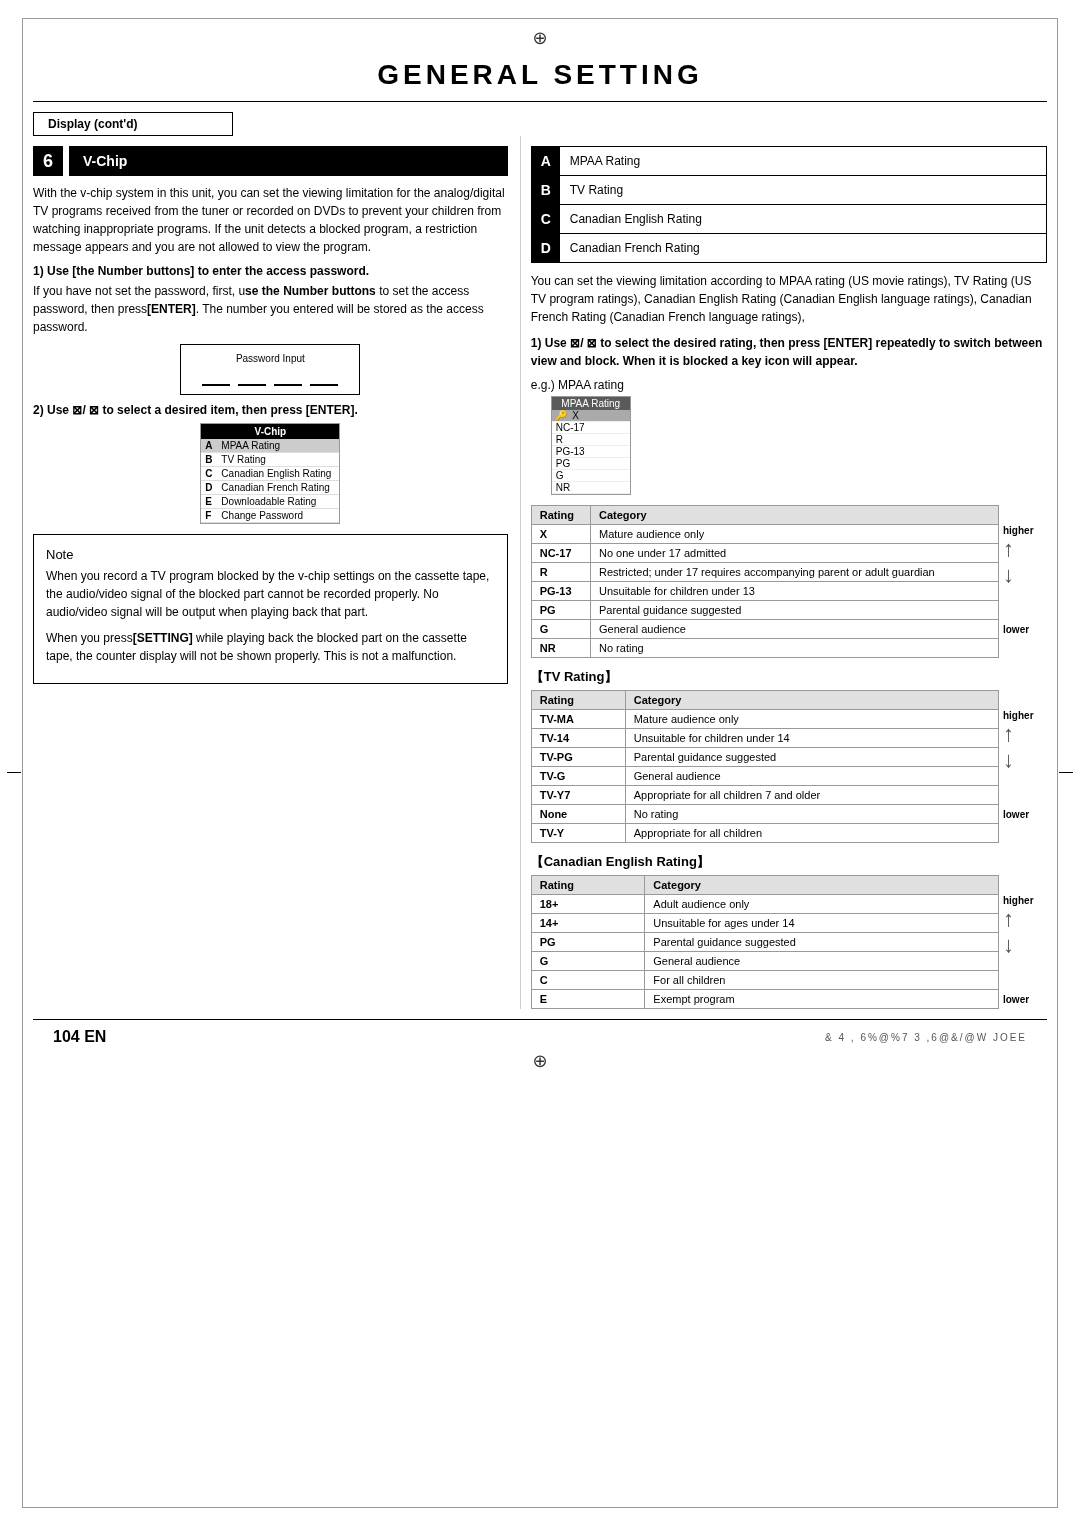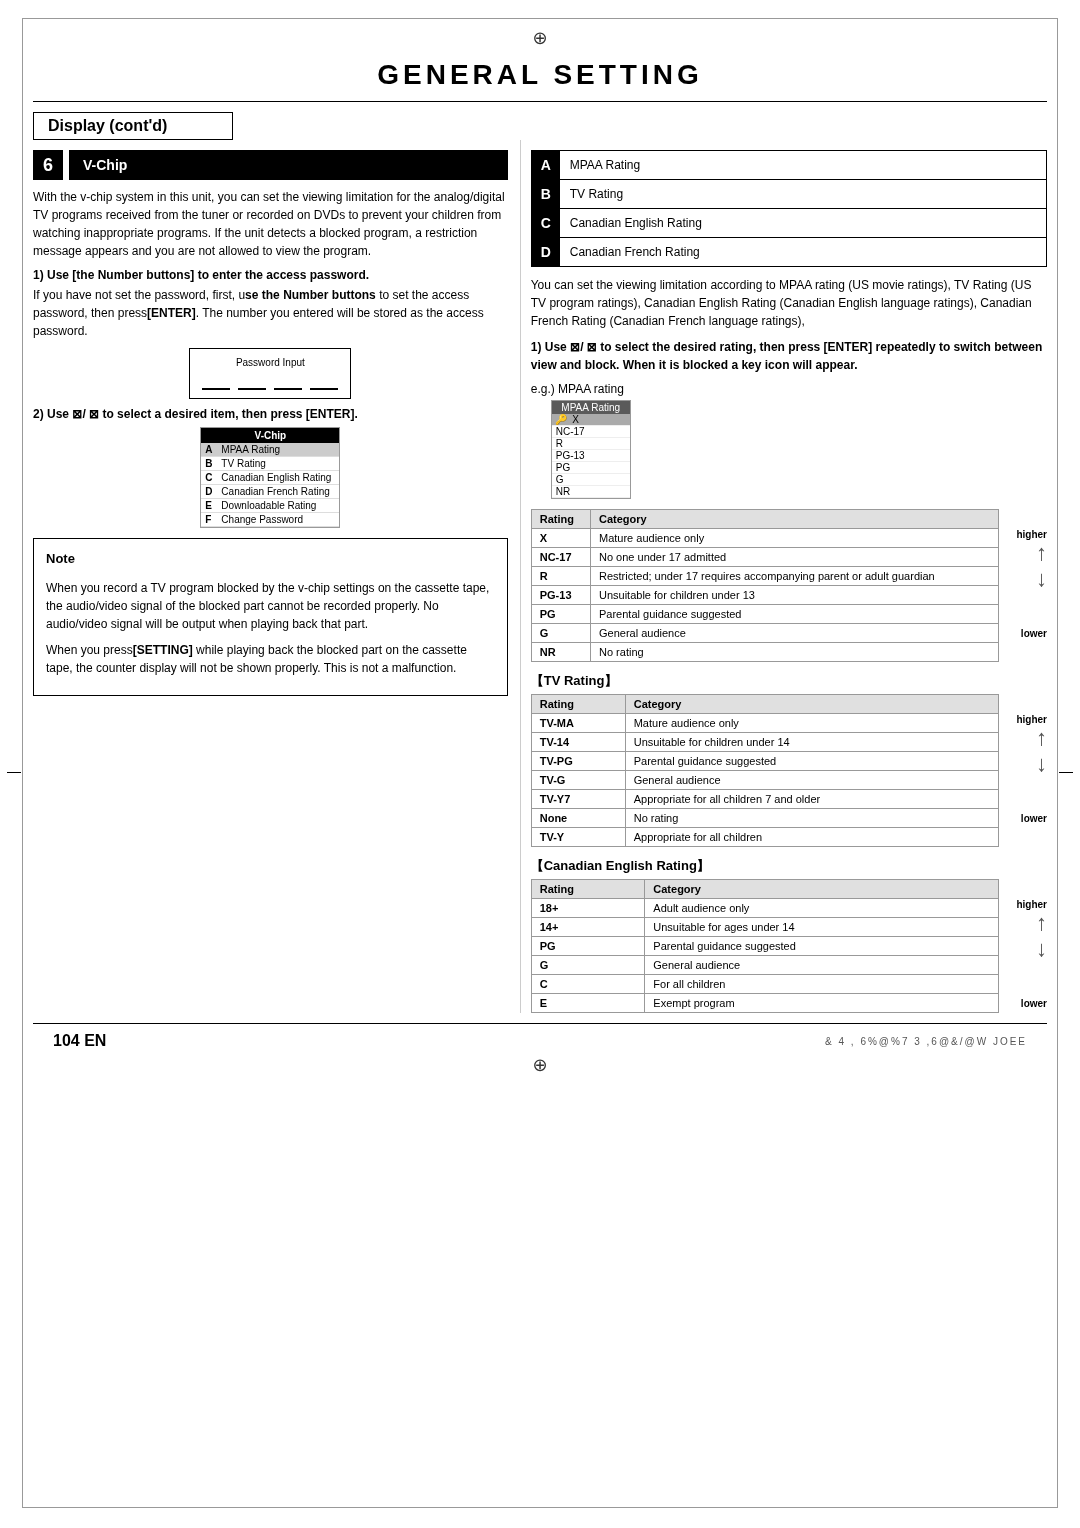--- a/index.html
+++ b/index.html
@@ -33,21 +33,21 @@
       font-weight: bold;
       letter-spacing: 4px;
       padding: 6px 0 10px 0;
       border-bottom: 1px solid #000;
       margin: 0 10px;
     }
     
     .section-header {
       background: #fff;
       border: 1px solid #000;
-      font-size: 16px;
+      font-size: 12px;
       font-weight: bold;
       padding: 4px 14px;
       margin: 10px 10px 0 10px;
       display: inline-block;
       min-width: 200px;
     }
     
     .two-col {
       display: flex;
       margin: 0 10px;
@@ -104,21 +104,21 @@
     .sub-step {
       font-size: 12px;
       font-weight: bold;
       margin: 8px 0 4px 0;
     }
     
     .password-box {
       border: 1px solid #000;
       padding: 8px 12px;
       margin: 8px auto;
-      width: 162px;
+      width: 180px;
       text-align: center;
     }
     .password-label {
       font-size: 10px;
       text-align: center;
       margin-bottom: 4px;
     }
     .password-dashes {
       display: flex;
       gap: 8px;
@@ -134,22 +134,22 @@
     
     .note-box {
       border: 1px solid #000;
       padding: 10px 12px;
       margin: 10px 0;
       font-size: 12px;
       line-height: 1.5;
     }
     .note-title {
       font-size: 13px;
-      font-weight: bold;
-      margin-bottom: 10px;
+      font-weight: normal;
+      margin-bottom: 2px;
     }
     
     .vchip-menu {
       border: 1px solid #999;
       width: 140px;
       margin: 6px auto;
       font-size: 10px;
     }
     .vchip-menu-title {
       background: #000;
@@ -259,21 +259,21 @@
       padding: 3px 8px;
     }
     .rating-table td:first-child {
       font-weight: bold;
       white-space: nowrap;
     }
     
     .arrow-col {
       display: flex;
       flex-direction: column;
-      align-items: flex-end;
+      align-items: flex-start;
       justify-content: space-between;
       min-width: 44px;
       font-size: 10px;
       padding-top: 20px;
     }
     .arrow-up { font-size: 22px; color: #555; }
     .arrow-down { font-size: 22px; color: #555; }
     .arrow-label-top { font-size: 10px; font-weight: bold; }
     .arrow-label-bot { font-size: 10px; font-weight: bold; margin-top: 36px; }
     

